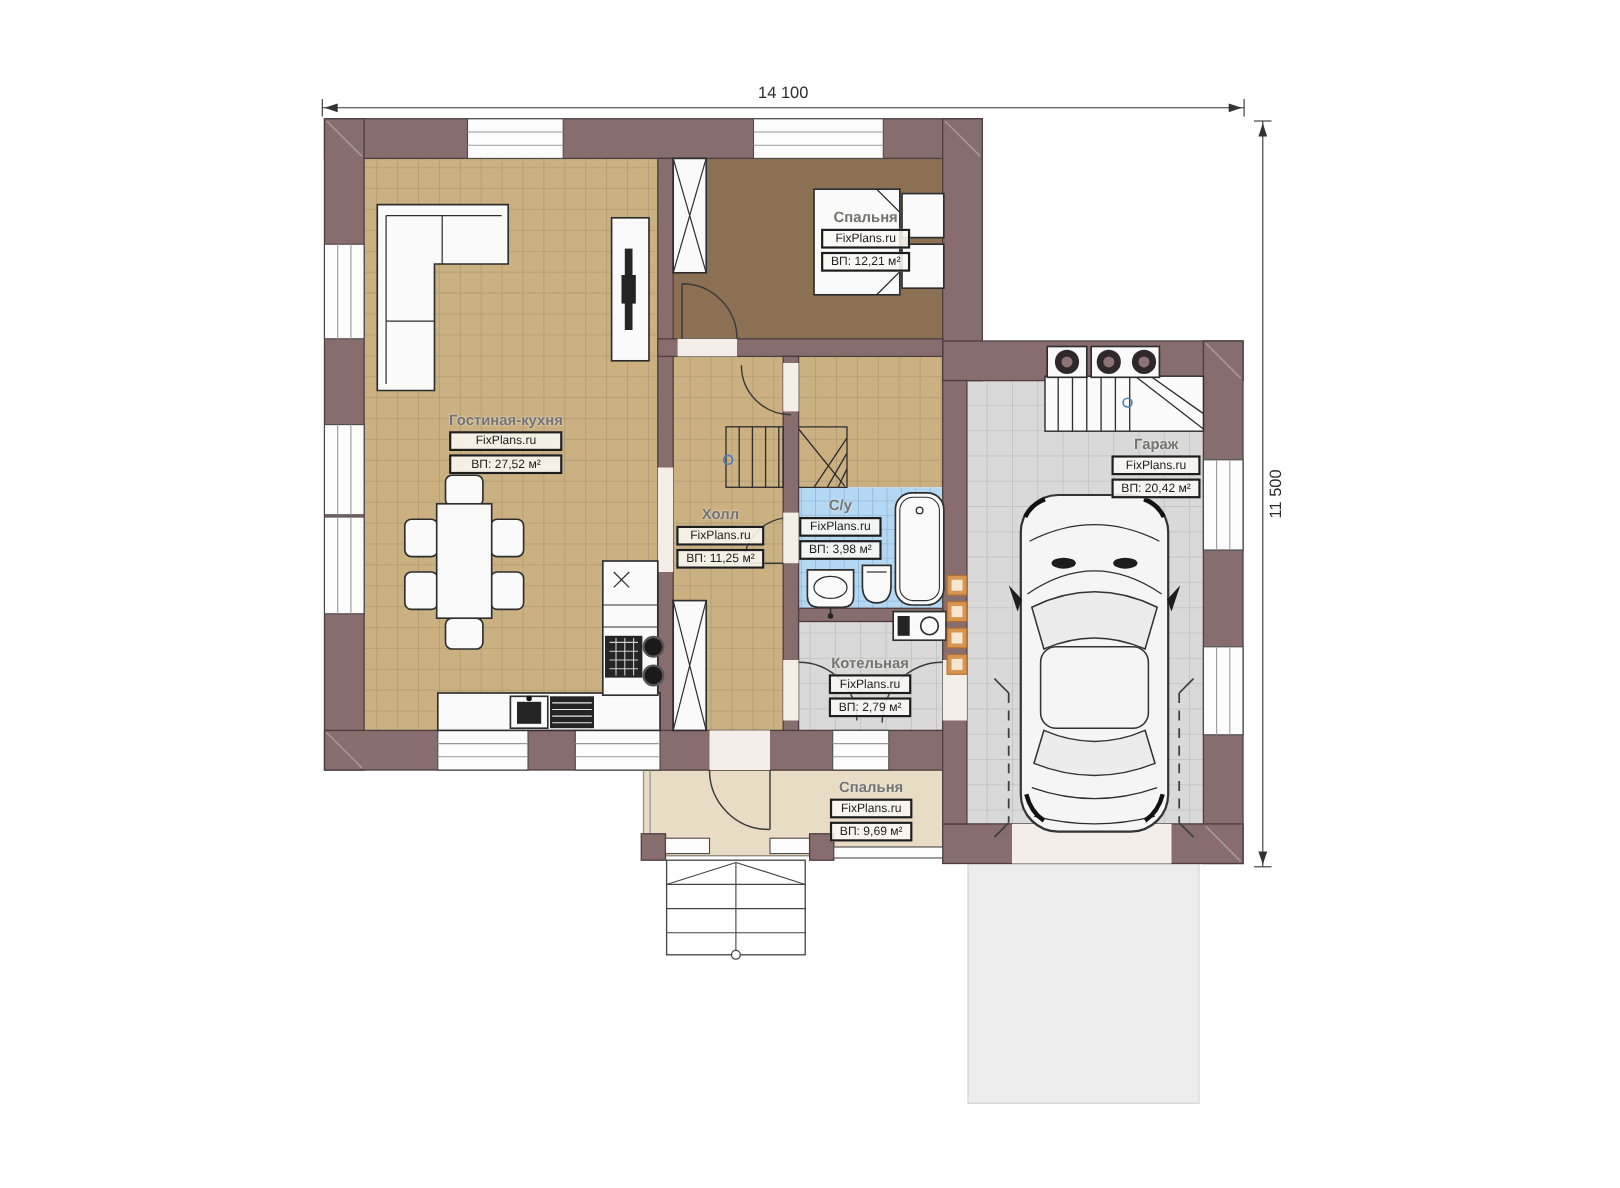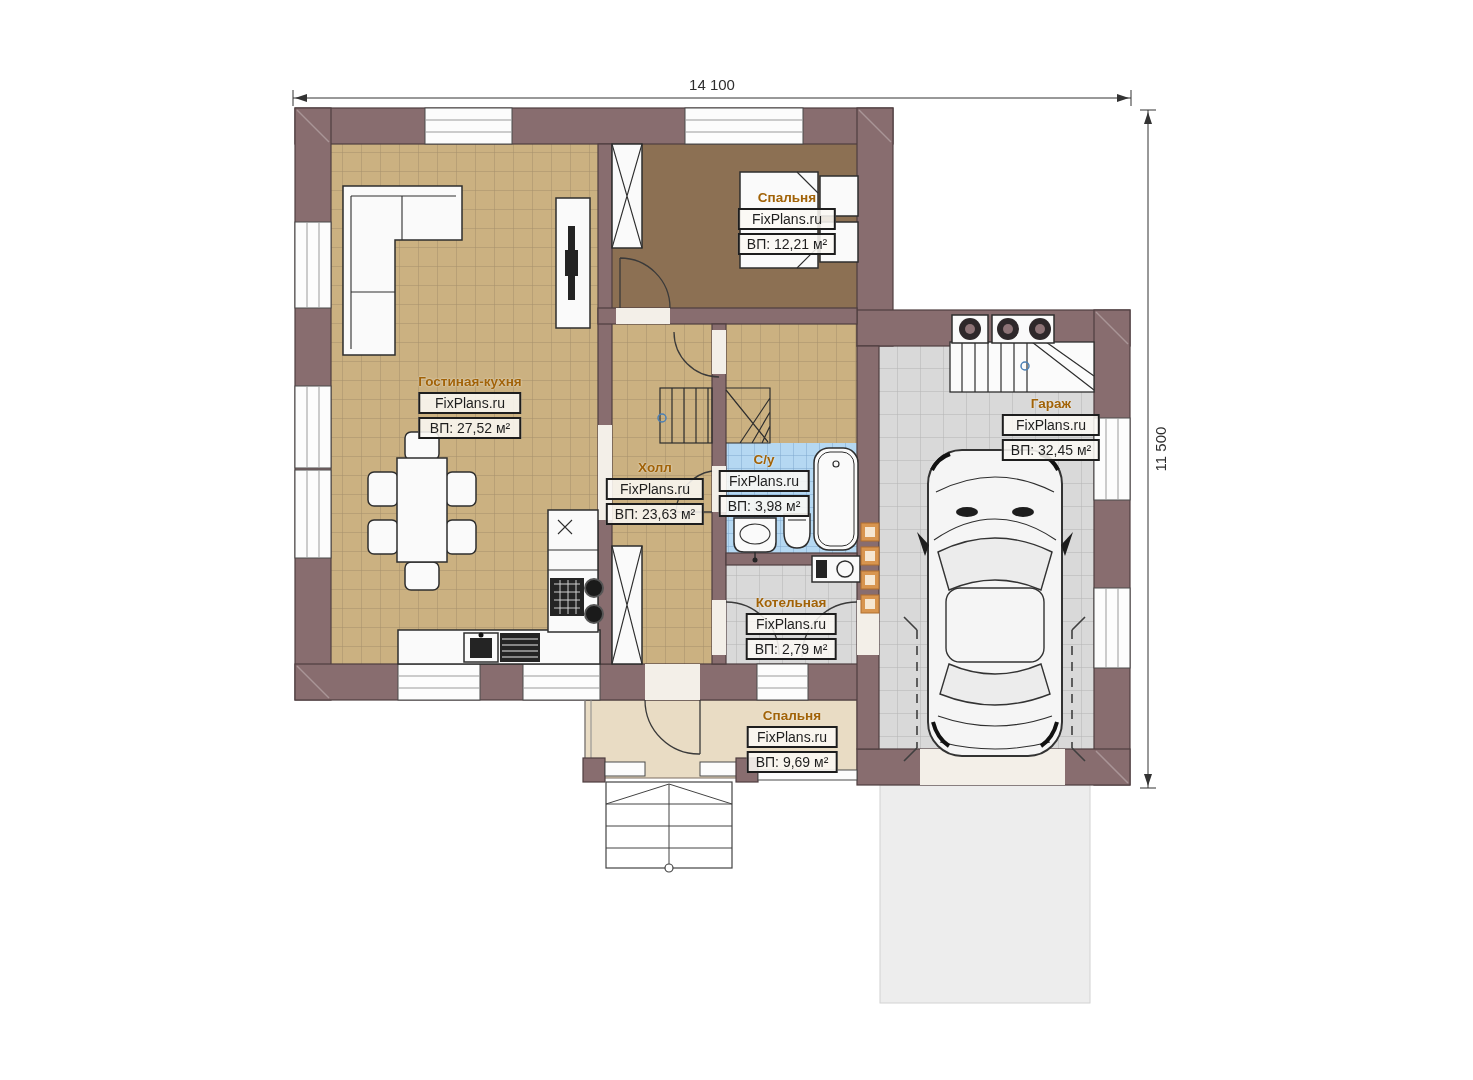--- a/index.html
+++ b/index.html
@@ -16,24 +16,24 @@
   .furn{fill:#fafafa;stroke:#2e2e2e;stroke-width:1.5;}
   .furnline{stroke:#2e2e2e;stroke-width:1.1;fill:none;}
   .arc{stroke:#3a3a3a;stroke-width:1.3;fill:none;}
   .dark{fill:#242424;}
   .dimline{stroke:#333333;stroke-width:1;}
   .dasher{stroke:#3f3f3f;stroke-width:1.6;stroke-dasharray:9 7;fill:none;}
   .stair{stroke:#2e2e2e;stroke-width:1.2;fill:none;}
 
   
   .room-label{position:absolute;transform:translateX(-50%);text-align:center;z-index:5;}
-  .room-name{font-size:13.5px;font-weight:bold;color:#a16207;white-space:nowrap;
+  .room-name{font-size:13.5px;font-weight:bold;color:#737373;white-space:nowrap;
              text-shadow:0 0 2px rgba(250,248,244,.9);}
   .room-box{display:inline-block;margin-top:3px;padding:1px 7px;border:2px solid #1d1d1d;
-            background:rgba(250,248,244,0.88);font-size:14px;color:#1e1e1e;white-space:nowrap;}
+            background:rgba(250,248,244,0.88);font-size:11px;color:#1e1e1e;white-space:nowrap;}
   .room-label .room-box{display:block;}
 
   .dim-text{position:absolute;font-size:15px;color:#2e2e2e;white-space:nowrap;z-index:4;}
   .dim-horiz{transform:translateX(-50%);}
   .dim-vert{transform:translate(-50%,-50%) rotate(-90deg);}
 </style>
 </head>
 <body>
 
 <div id="canvas">
@@ -308,54 +308,54 @@
     <path d="M1148 112 L1144 124 L1152 124 Z" fill="#333"></path>
     <path d="M1148 786 L1144 774 L1152 774 Z" fill="#333"></path>
     <line class="dimline" x1="1140" y1="110" x2="1156" y2="110"></line>
     <line class="dimline" x1="1140" y1="788" x2="1156" y2="788"></line>
   </g>
 </svg>
 
 <div class="dim-text dim-horiz" style="left:712px;top:76px">14 100</div>
 <div class="dim-text dim-vert" style="left:1160px;top:449px">11 500</div>
 
-<div class="room-label" style="left:470px;top:374px">
+<div class="room-label" style="left:460px;top:374px">
   <div class="room-name">Гостиная-кухня</div>
   <div class="room-box">FixPlans.ru</div>
   <div class="room-box">ВП: 27,52 м²</div>
 </div>
 
 <div class="room-label" style="left:787px;top:190px">
   <div class="room-name">Спальня</div>
   <div class="room-box">FixPlans.ru</div>
   <div class="room-box">ВП: 12,21 м²</div>
 </div>
 
 <div class="room-label" style="left:655px;top:460px">
   <div class="room-name">Холл</div>
   <div class="room-box">FixPlans.ru</div>
-  <div class="room-box">ВП: 23,63 м²</div>
+  <div class="room-box">ВП: 11,25 м²</div>
 </div>
 
 <div class="room-label" style="left:764px;top:452px">
   <div class="room-name">С/у</div>
   <div class="room-box">FixPlans.ru</div>
   <div class="room-box">ВП: 3,98 м²</div>
 </div>
 
 <div class="room-label" style="left:791px;top:595px">
   <div class="room-name">Котельная</div>
   <div class="room-box">FixPlans.ru</div>
   <div class="room-box">ВП: 2,79 м²</div>
 </div>
 
 <div class="room-label" style="left:1051px;top:396px">
   <div class="room-name">Гараж</div>
   <div class="room-box">FixPlans.ru</div>
-  <div class="room-box">ВП: 32,45 м²</div>
+  <div class="room-box">ВП: 20,42 м²</div>
 </div>
 
 <div class="room-label" style="left:792px;top:708px">
   <div class="room-name">Спальня</div>
   <div class="room-box">FixPlans.ru</div>
   <div class="room-box">ВП: 9,69 м²</div>
 </div>
 
 </div>
 

